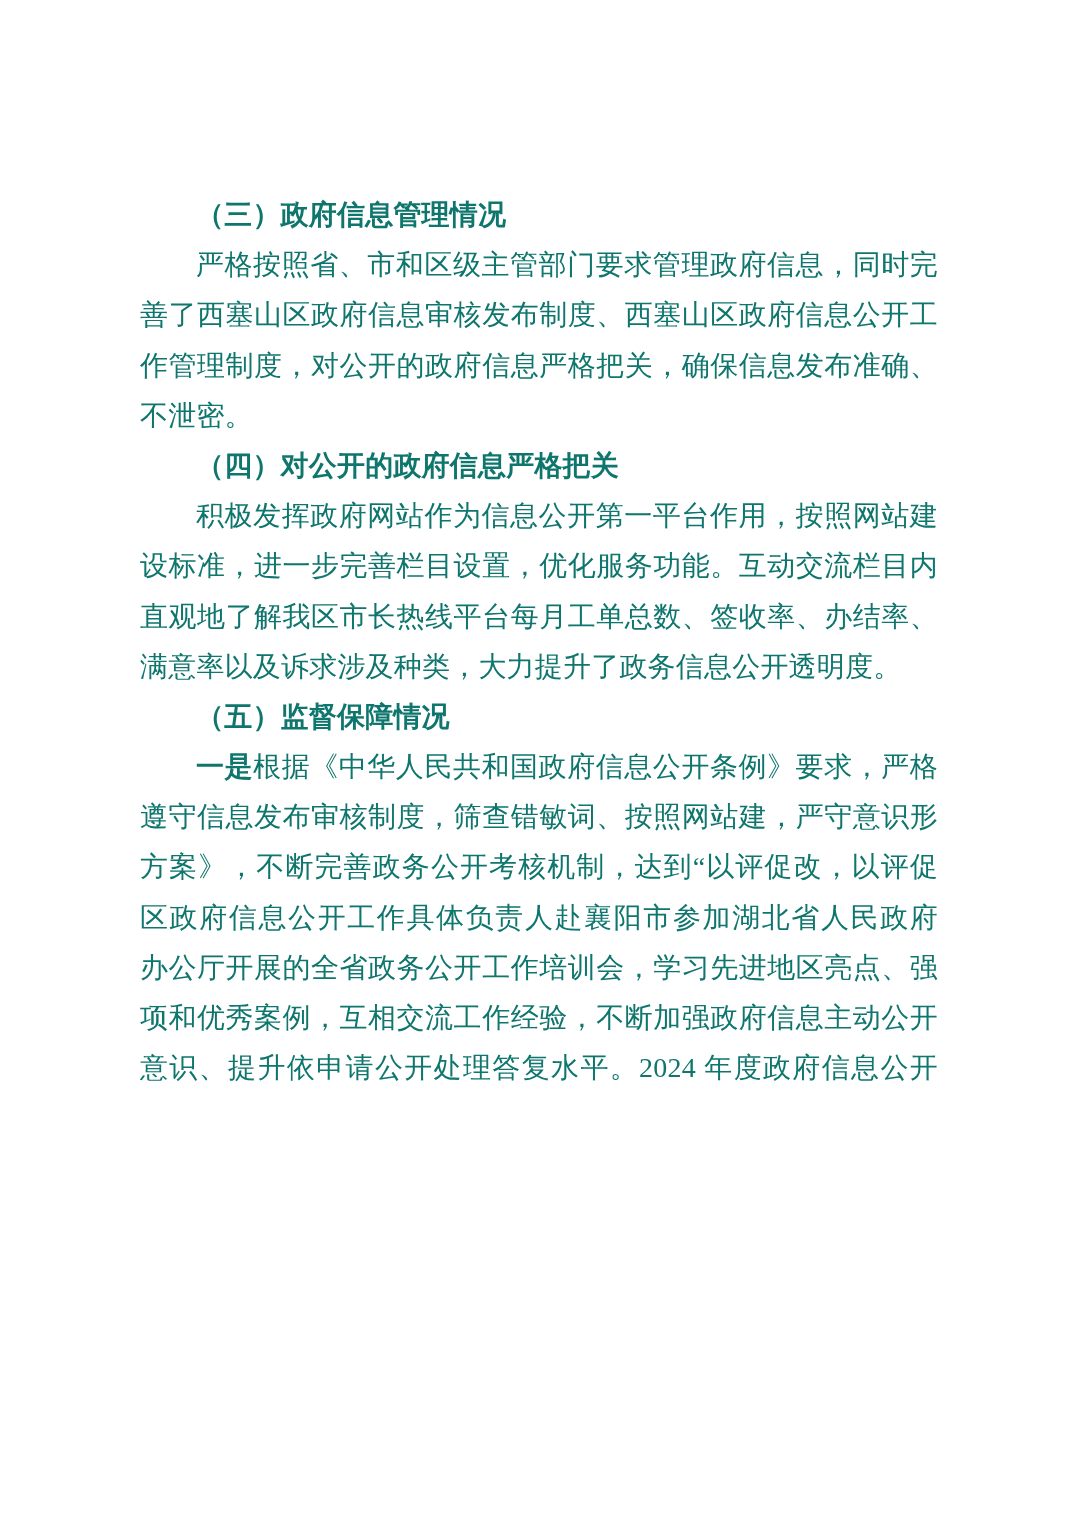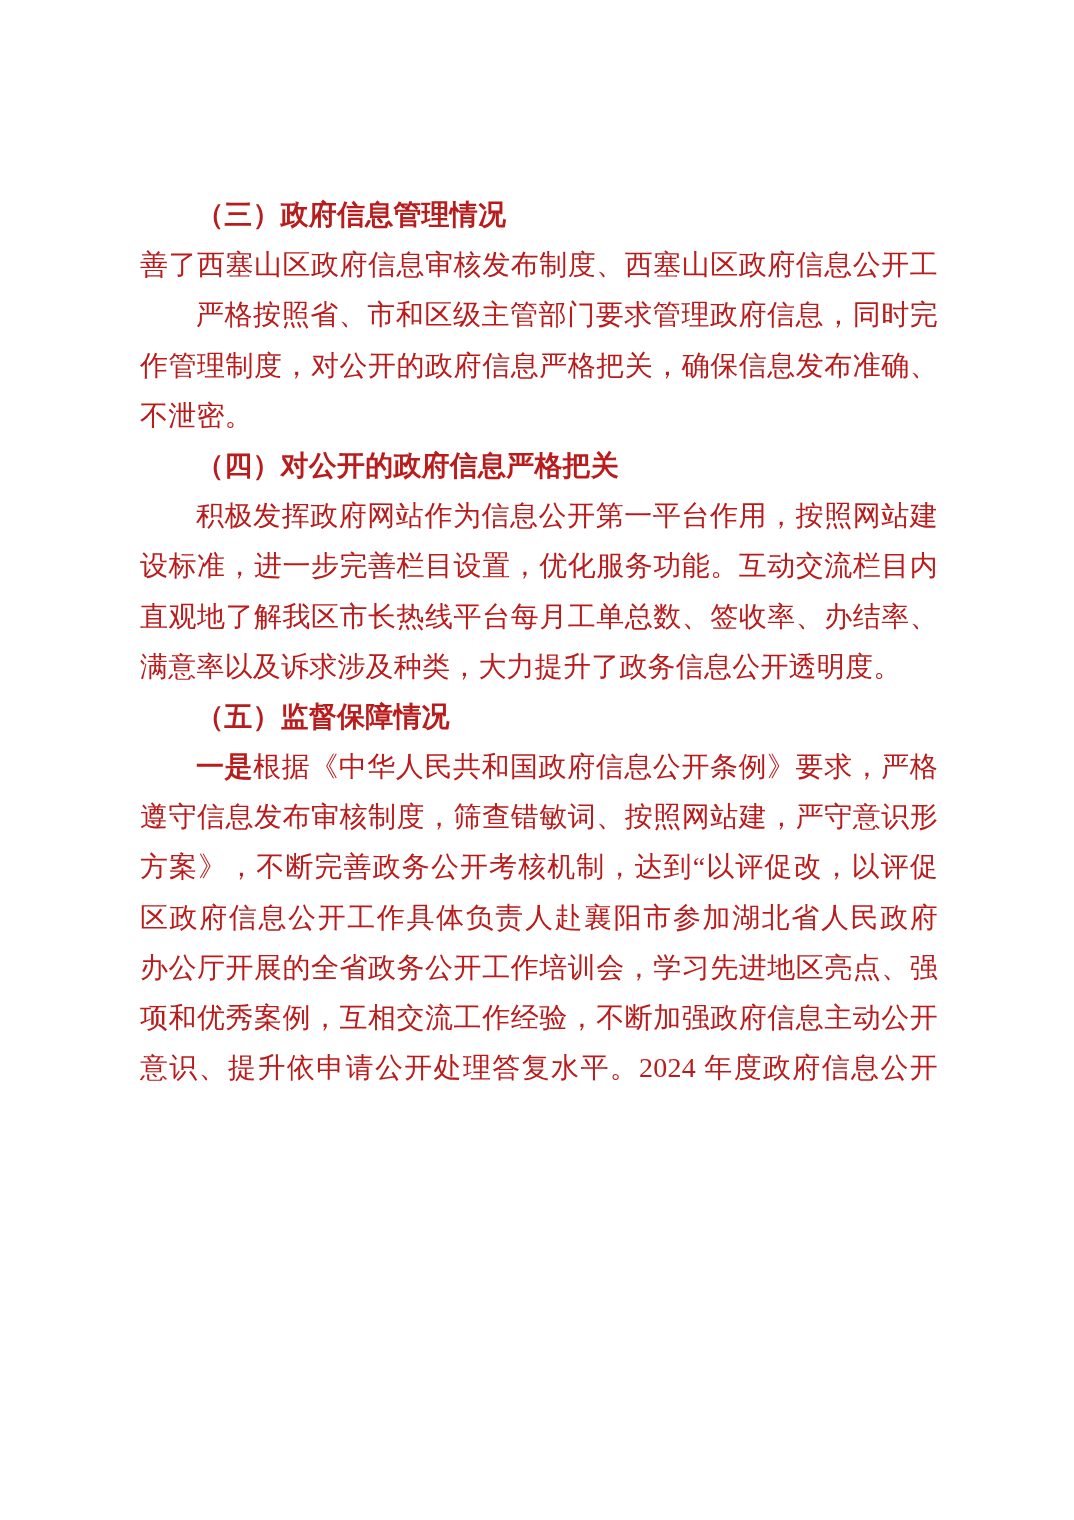--- a/index.html
+++ b/index.html
@@ -7,21 +7,21 @@
     padding: 0;
     background: #ffffff;
   }
   .page {
     position: relative;
     width: 1074px;
     height: 1520px;
     background: #ffffff;
     overflow: hidden;
     font-family: "Liberation Serif", "DejaVu Serif", serif;
-    color: #b91c1c;
+    color: #0f766e;
   }
   .doc {
     position: absolute;
     left: 140px;
     top: 190px;
     width: 798px;
   }
   .line {
     height: 50.2px;
     line-height: 50.2px;
@@ -45,22 +45,22 @@
     font-weight: 700;
   }
 </style>
 </head>
 <body>
 
 <div class="page">
   <div class="doc" id="doc">
       <div class="section">
         <div class="line heading ind">（三）政府信息管理情况</div>
+        <div class="line ind"><span>严格按照省、市和区级主管部门要求管理政府信息，同时完</span></div>
         <div class="line"><span>善了西塞山区政府信息审核发布制度、西塞山区政府信息公开工</span></div>
-        <div class="line ind"><span>严格按照省、市和区级主管部门要求管理政府信息，同时完</span></div>
         <div class="line"><span>作管理制度，对公开的政府信息严格把关，确保信息发布准确、</span></div>
         <div class="line end"><span>不泄密。</span></div>
       </div>
       <div class="section">
         <div class="line heading ind">（四）对公开的政府信息严格把关</div>
         <div class="line ind"><span>积极发挥政府网站作为信息公开第一平台作用，按照网站建</span></div>
         <div class="line"><span>设标准，进一步完善栏目设置，优化服务功能。互动交流栏目内</span></div>
         <div class="line"><span>直观地了解我区市长热线平台每月工单总数、签收率、办结率、</span></div>
         <div class="line end"><span>满意率以及诉求涉及种类，大力提升了政务信息公开透明度。</span></div>
       </div>

